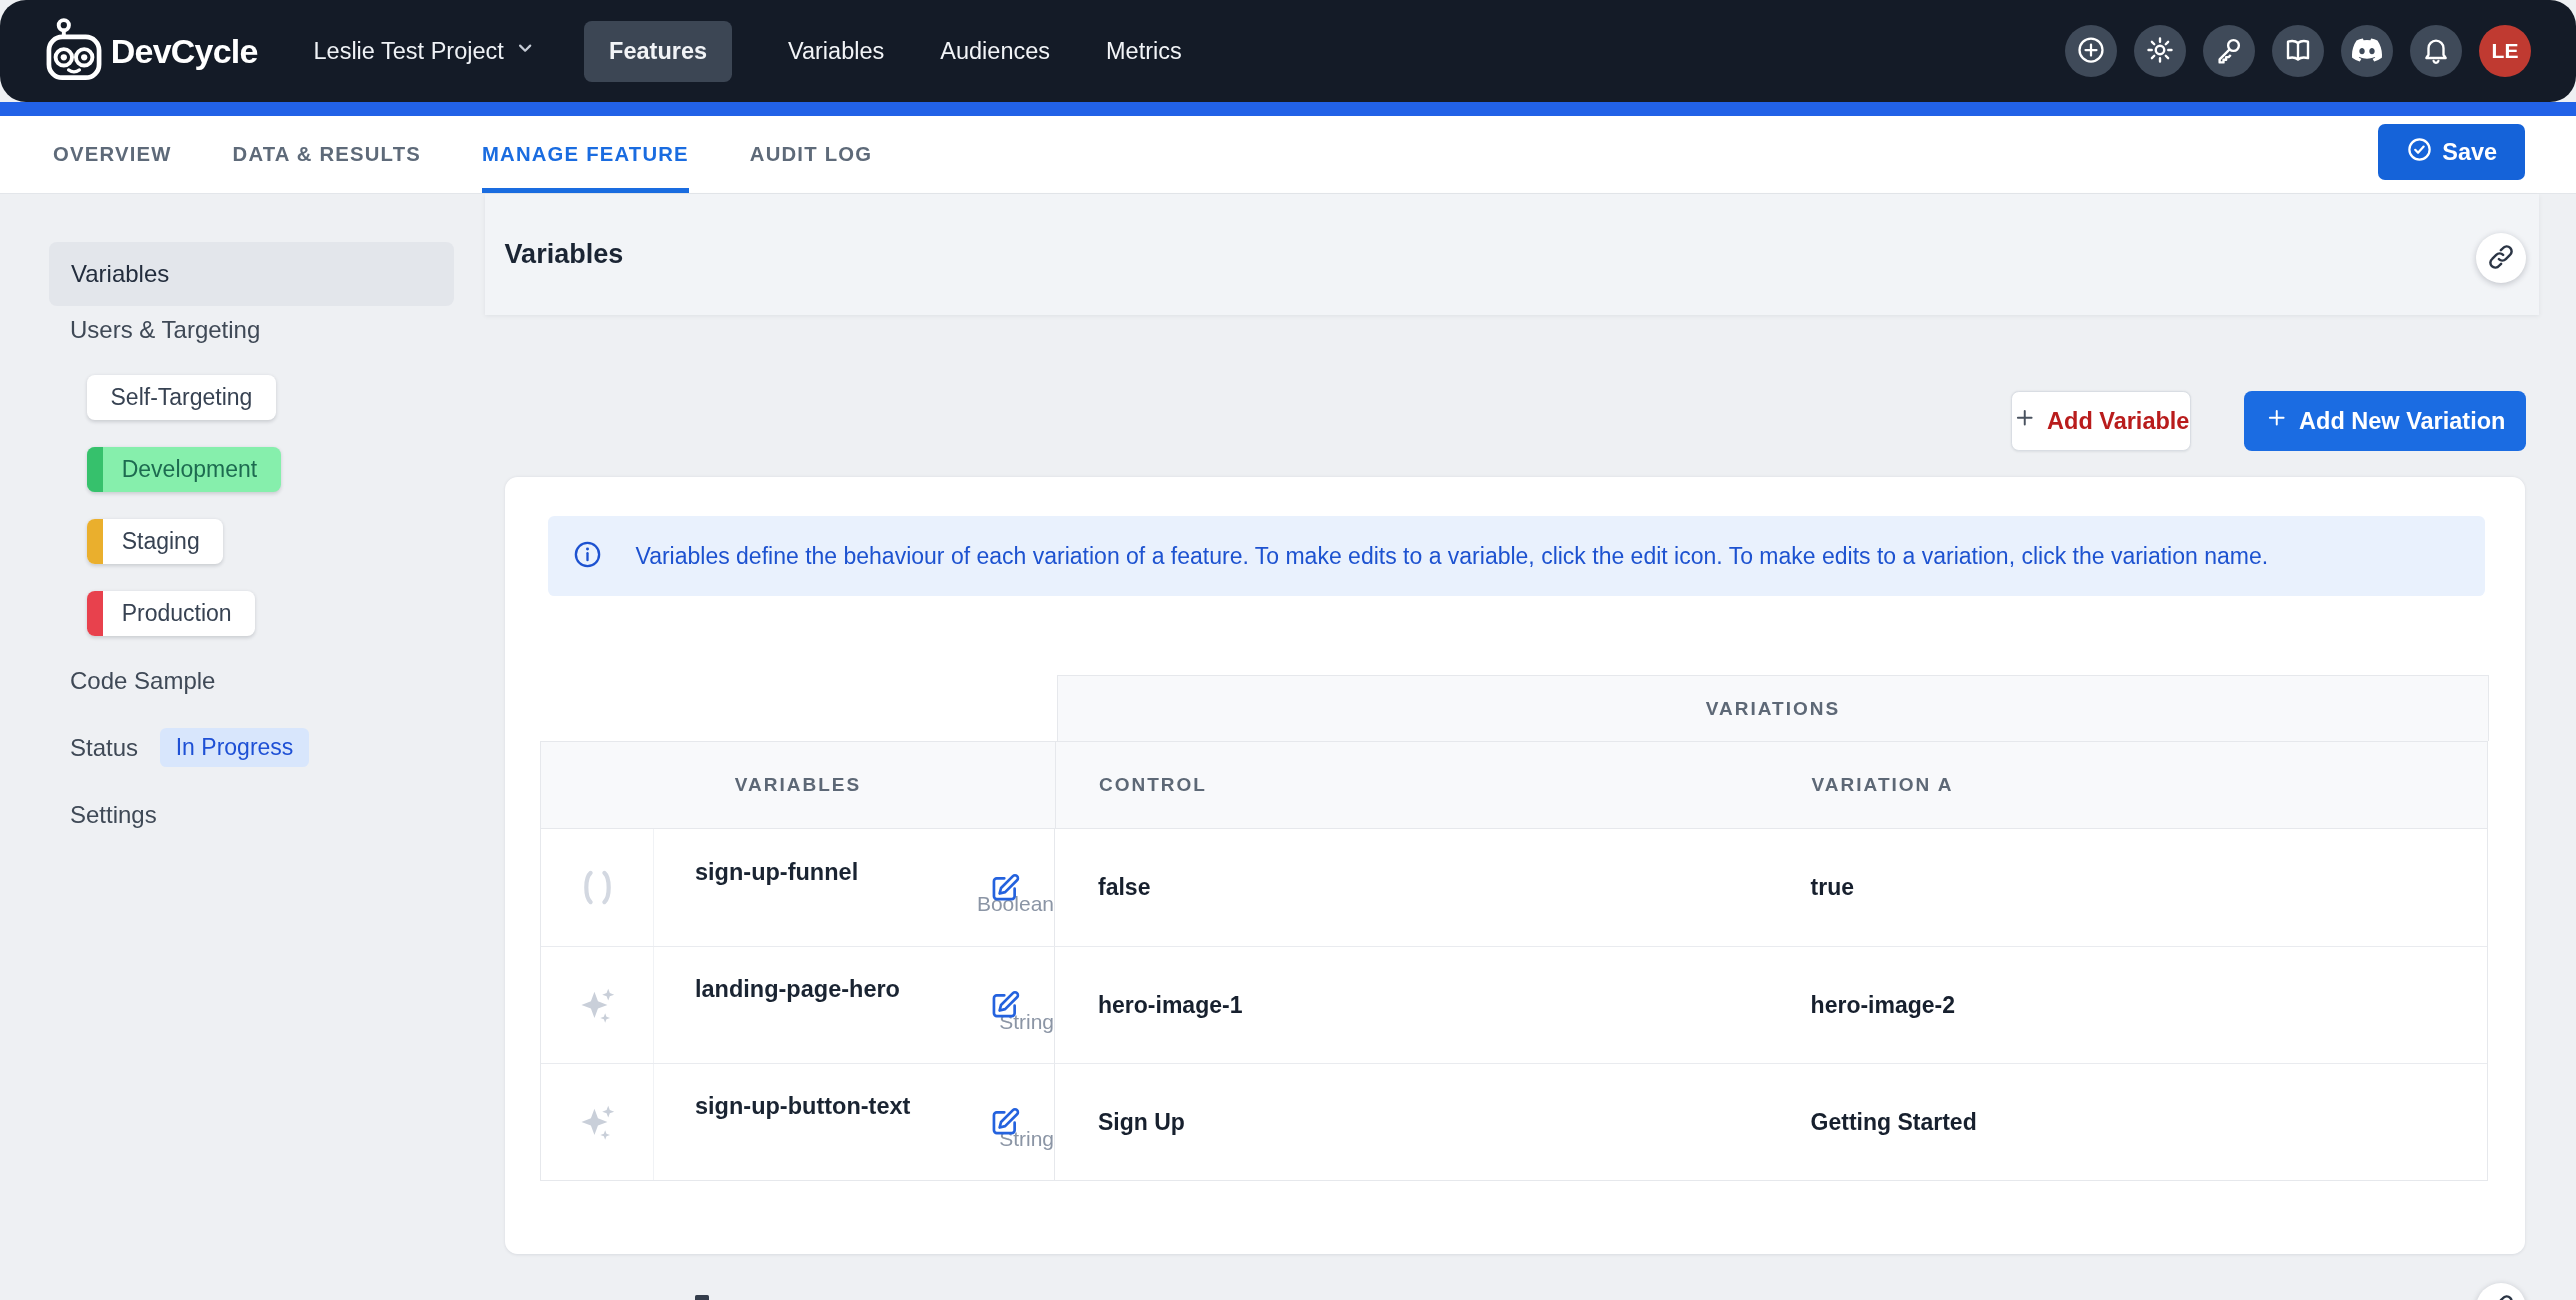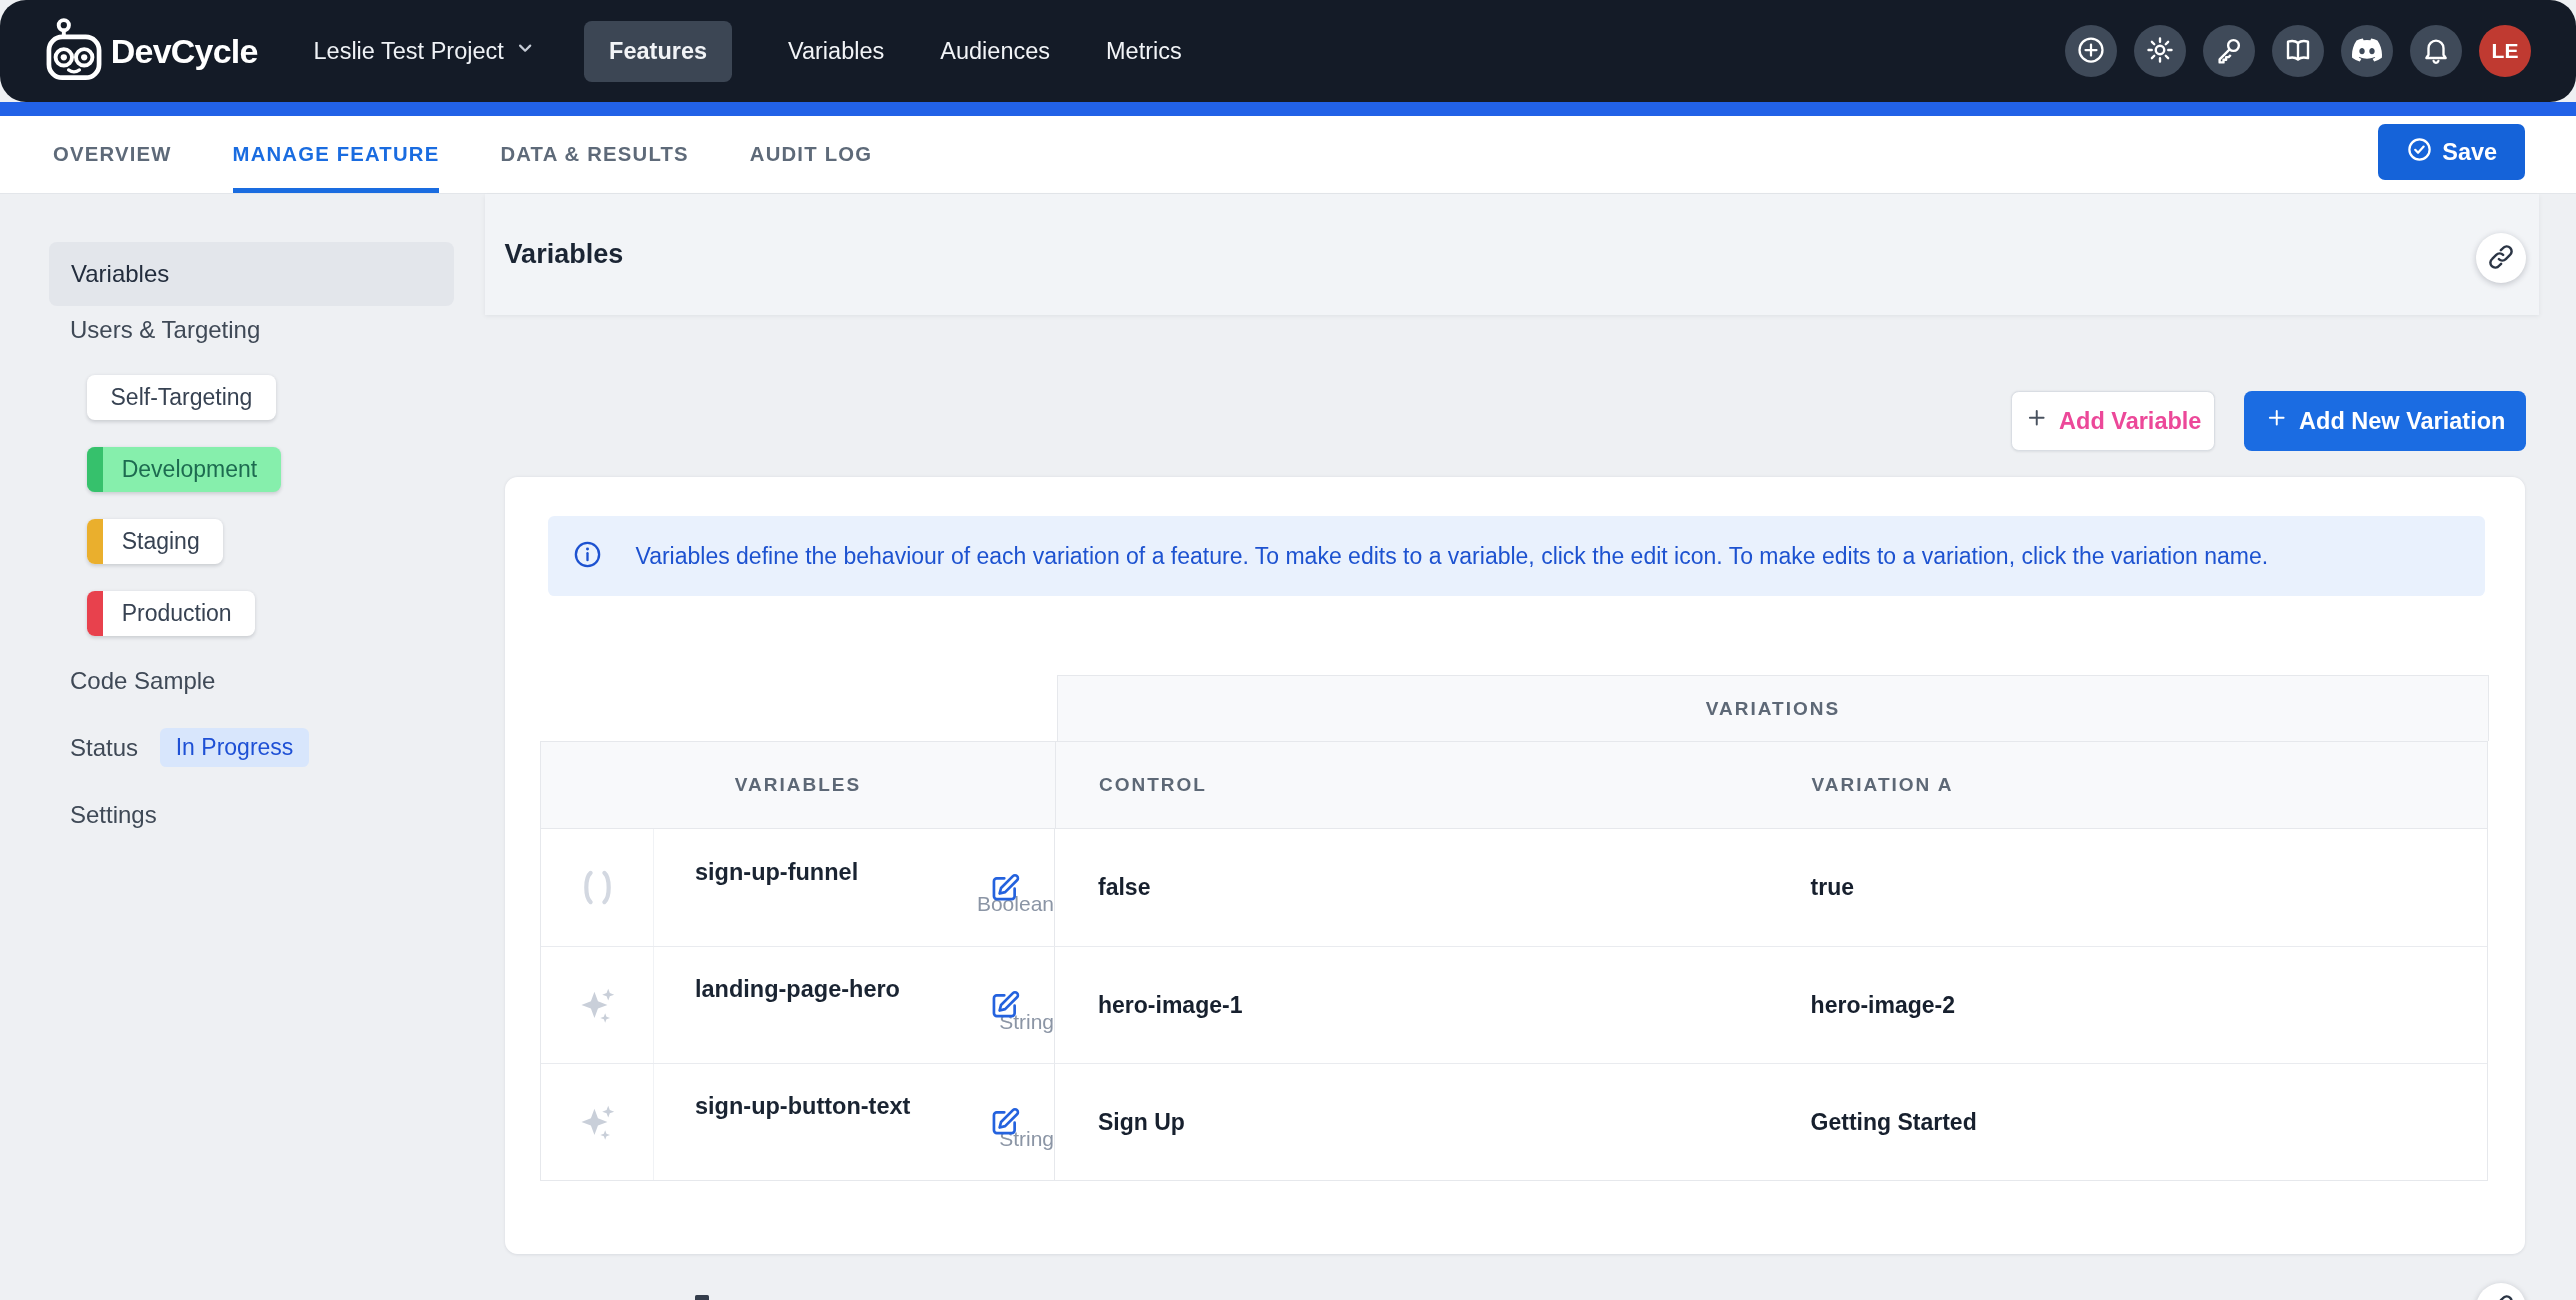--- a/index.html
+++ b/index.html
@@ -65,21 +65,21 @@
   .env-chip .chip-label { padding:0 23.5px 0 19px; }
   .chip-plain .chip-label { padding:0 23.5px; }
   .chip-dev { background:#86efac; }
   .chip-dev .chip-label { color:#1D6B50; font-weight:500; }
 
   
   .btn { position:absolute; top:391px; height:60px; border-radius:7.8px; font-size:23.5px; font-weight:bold;
          display:flex; align-items:center; justify-content:center; gap:11px; cursor:pointer;
          font-family:"Liberation Sans", sans-serif; }
   .btn svg { width:23.5px; height:23.5px; }
-  .btn-secondary { left:2011px; width:204px; background:#FFFFFF; border:1.6px solid #D9DDE3; color:#ec4899;
+  .btn-secondary { left:2011px; width:180px; background:#FFFFFF; border:1.6px solid #D9DDE3; color:#b91c1c;
                    box-shadow:0 0.8px 2.3px rgba(16,24,40,.08); }
   .btn-primary { left:2244px; width:282px; background:#1B6CE2; border:none; color:#FFFFFF; }
 
   
   .card { position:absolute; left:505px; top:477px; width:2020px; height:777px; background:#FFFFFF;
           border-radius:12.5px; box-shadow:0 0.8px 3.1px rgba(16,24,40,.09); }
   .banner { position:absolute; left:43px; top:39px; width:1937px; height:80px; background:#E9F1FD;
             border-radius:6.3px; display:flex; align-items:center; padding-left:23.5px; gap:33px; }
   .banner svg { width:31px; height:31px; flex:none; }
   .banner-text { color:#1D52D0; font-size:23px; font-weight:500; }
@@ -202,22 +202,22 @@
         </span>
       </div>
       <div class="avatar">LE</div>
     </div>
   </div>
 
   <div class="blue-strip"></div>
 
   <div class="tabbar">
     <div class="tab">OVERVIEW</div>
+    <div class="tab">DATA &amp; RESULTS</div>
     <div class="tab active">MANAGE FEATURE</div>
-    <div class="tab">DATA &amp; RESULTS</div>
     <div class="tab">AUDIT LOG</div>
   </div>
   <button class="save-btn">
     <span>
       <svg viewBox="0 0 24 24" fill="none" width="27" height="27">
           <circle cx="12" cy="12" r="9" stroke="#fff" stroke-width="2"></circle>
           <path d="M8.2 12.3l2.5 2.6 5-5.5" stroke="#fff" stroke-width="2" stroke-linecap="round" stroke-linejoin="round"></path>
         </svg>
     </span>
     <span>Save</span>

